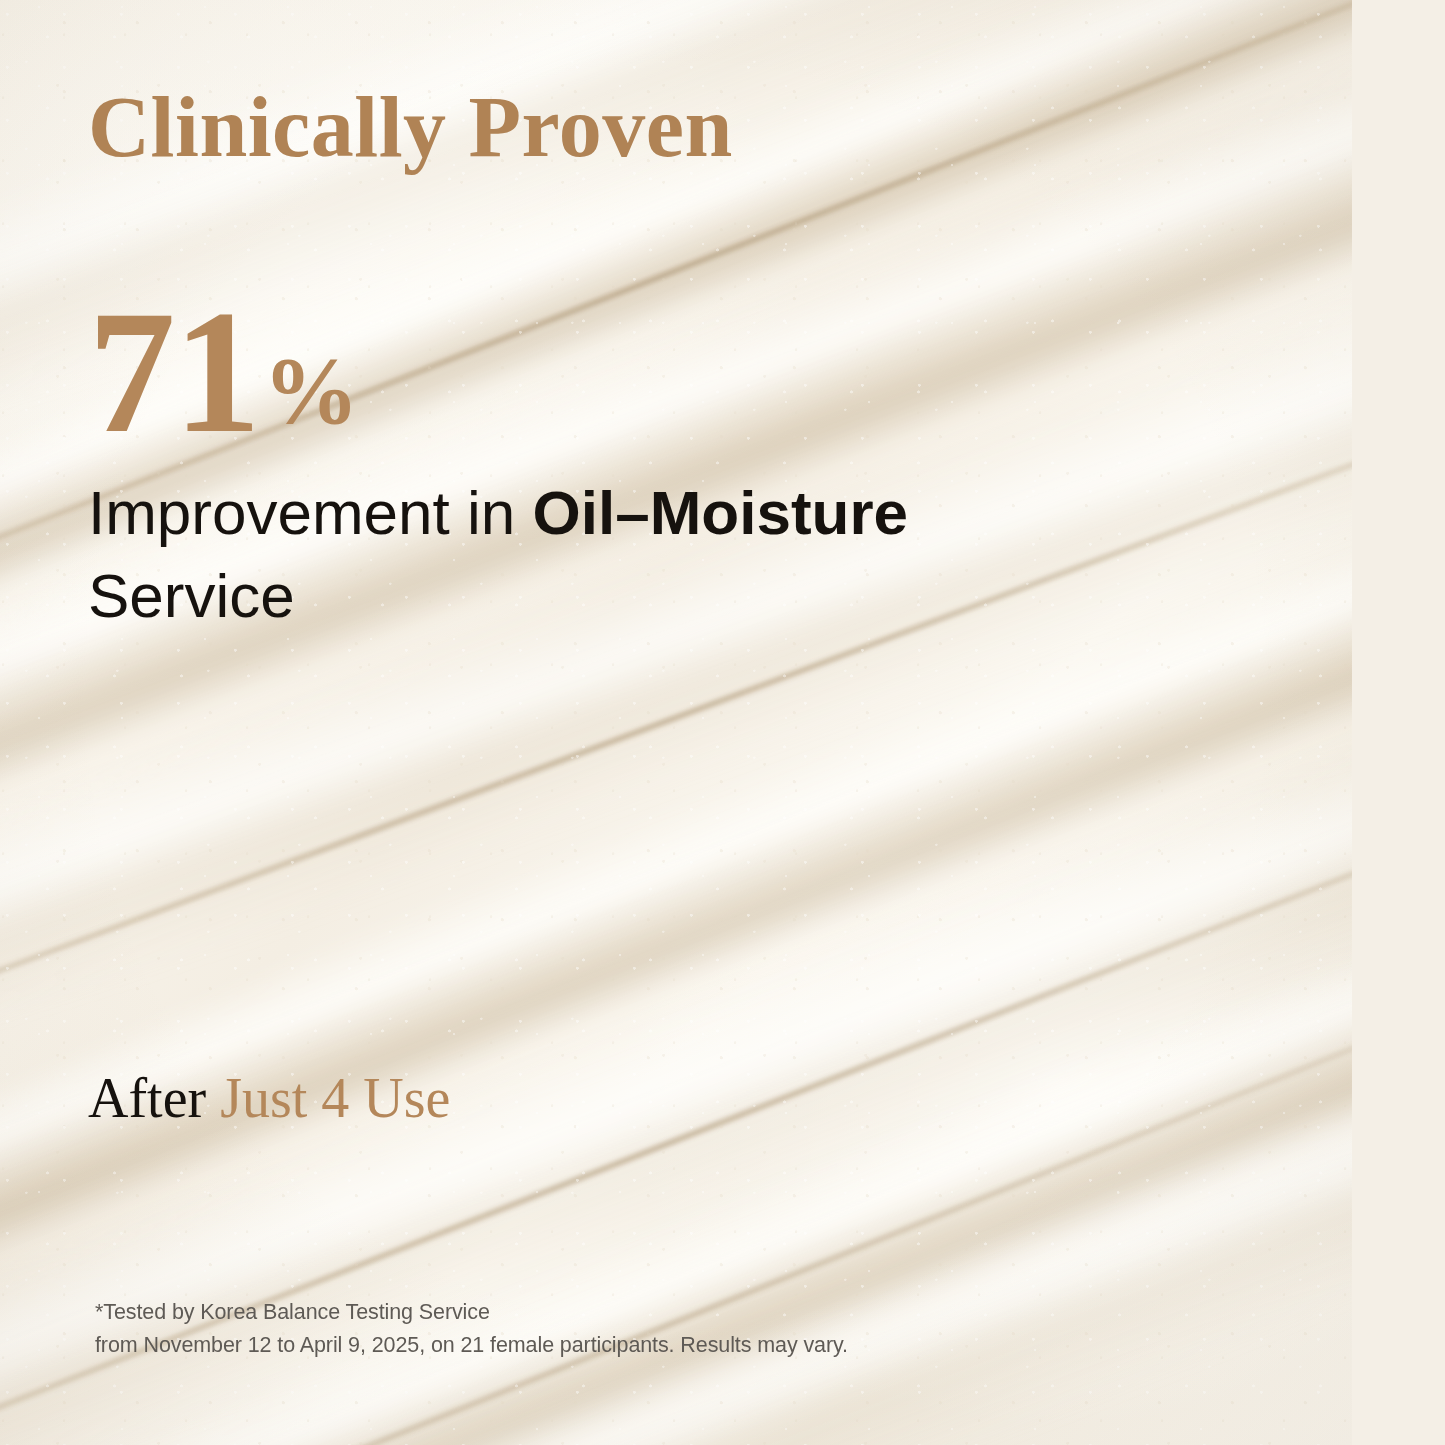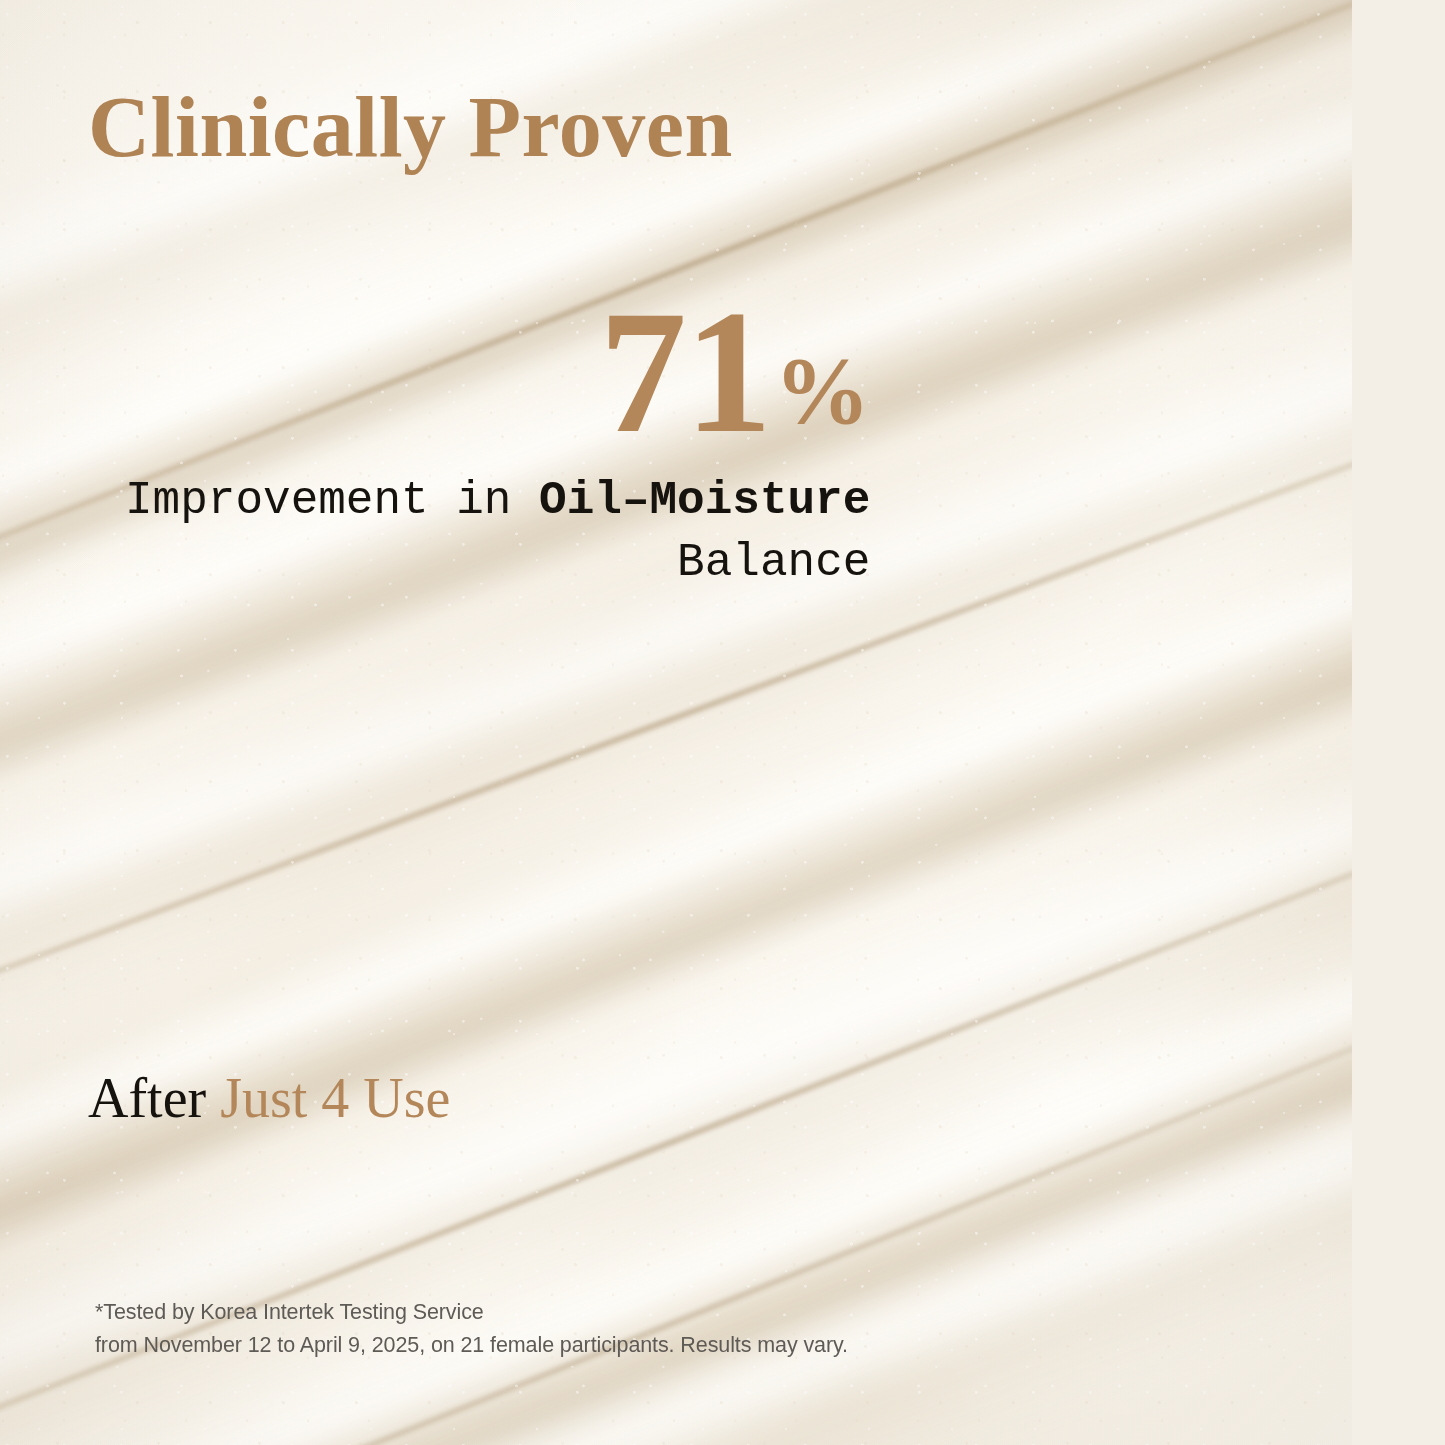--- a/index.html
+++ b/index.html
@@ -111,21 +111,21 @@
     left:88px; top:84px;
     font-family:"Liberation Serif", serif;
     font-weight:700;
     font-size:86px;
     line-height:1;
     letter-spacing:.5px;
     color:#b08355;
     white-space:nowrap;
   }
 
-  .stat-block{ position:absolute; left:88px;text-align:right; }
+  .stat-block{ position:absolute; left:88px; }
   #stat-1{ top:295px; }
   #stat-2{ top:762px; }
 
   .bignum{
     font-family:"Liberation Serif", serif;
     font-weight:700;
     font-size:175px;
     line-height:.88;
     letter-spacing:-2px;
     color:#b4875a;
@@ -136,28 +136,27 @@
     font-size:96px;
     font-weight:700;
     letter-spacing:0;
     vertical-align:baseline;
     position:relative;
     top:-8px;
     margin-left:4px;
   }
 
   .statline{
-    font-family:Liberation Mono, monospace;
+    font-family:Liberation Sans, sans-serif;
     font-weight:400;
-    font-size:46px;
+    font-size:62px;
     line-height:1.34;
     color:#16120e;
     margin-top:22px;
     max-width:1000px;
-    margin-left:37px;
   }
   .statline .em{ font-weight:700; }
   #stat-2 .statline{ margin-top:14px; white-space:nowrap; }
 
   .afterline{
     position:absolute;
     left:88px; top:1068px;
     font-family:"Liberation Serif", serif;
     font-weight:400;
     font-size:56px;
@@ -201,27 +200,27 @@
 
   <div class="grain"></div>
   <div class="vignette"></div>
 
   <div class="content">
 
     <div class="headline">Clinically Proven</div>
 
     <div class="stat-block" id="stat-1">
       <div class="bignum"><span>71</span><span class="pct">%</span></div>
-      <div class="statline"><span>Improvement in </span><span class="em">Oil–Moisture</span><br><span>Balance</span></div>
+      <div class="statline"><span>Improvement in </span><span class="em">Oil–Moisture</span><br><span>Service</span></div>
     </div>
 
     <div class="stat-block" id="stat-2">
     </div>
 
     <div class="afterline"><span>After </span><span class="accent">Just 4 Use</span></div>
 
     <div class="footnote">
-      <div>*Tested by Korea Intertek Testing Service</div>
+      <div>*Tested by Korea Balance Testing Service</div>
       <div>from November 12 to April 9, 2025, on 21 female participants. Results may vary.</div>
     </div>
 
   </div>
 </div>
 
 </body></html>

